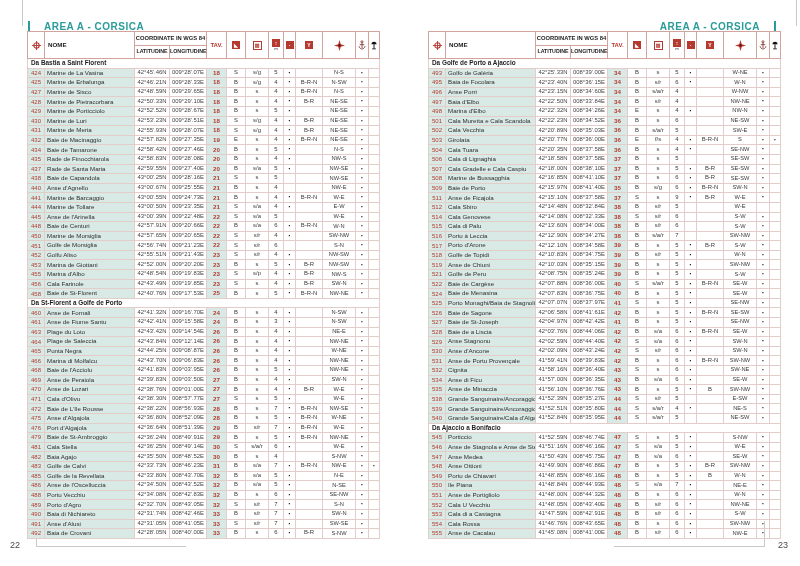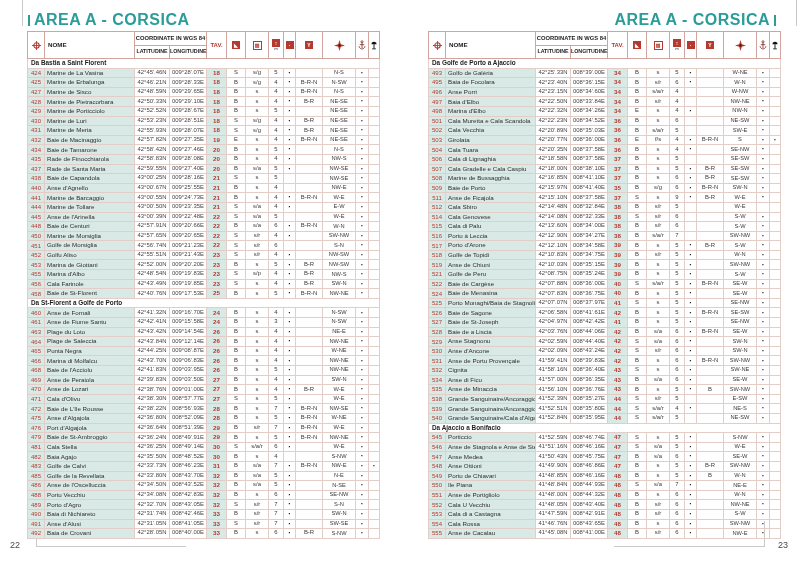--- a/index.html
+++ b/index.html
@@ -8,21 +8,21 @@
     font-family:"Liberation Sans", sans-serif;overflow:hidden;
   }
   .page{position:absolute;top:0;height:566px;}
   .page.l{left:22px;width:368px;}
   .page.r{left:410px;width:368px;}
 
   .page-head{position:absolute;top:11px;display:flex;align-items:center;gap:4px;}
   .page.l .page-head{left:6px;}
   .page.r .page-head{right:2px;flex-direction:row-reverse;}
   .title-rule{width:2px;height:11px;background:#2a9c99;}
-  .page-title{margin:0;font-size:16px;font-weight:bold;color:#2a9c99;letter-spacing:.5px;}
+  .page-title{margin:10px;font-size:10px;font-weight:bold;color:#2a9c99;letter-spacing:.5px;}
 
   table{position:absolute;top:31px;border-collapse:collapse;table-layout:fixed;width:352px;border:1px solid #bfa29c;}
   .page.l table{left:5px;}
   .page.r table{left:18px;}
 
   th{border:1px solid #d2a49e;background:#fff;padding:0;font-size:5.6px;font-weight:bold;color:#1d1d1d;line-height:1.1;vertical-align:middle;}
   th.th-nome{text-align:left;padding-left:3px;font-size:6.2px;}
   th.th-coord{font-size:5.8px;}
   th.th-sub{font-size:5.3px;}
   th.th-tav{color:#b6392f;font-size:6px;}

